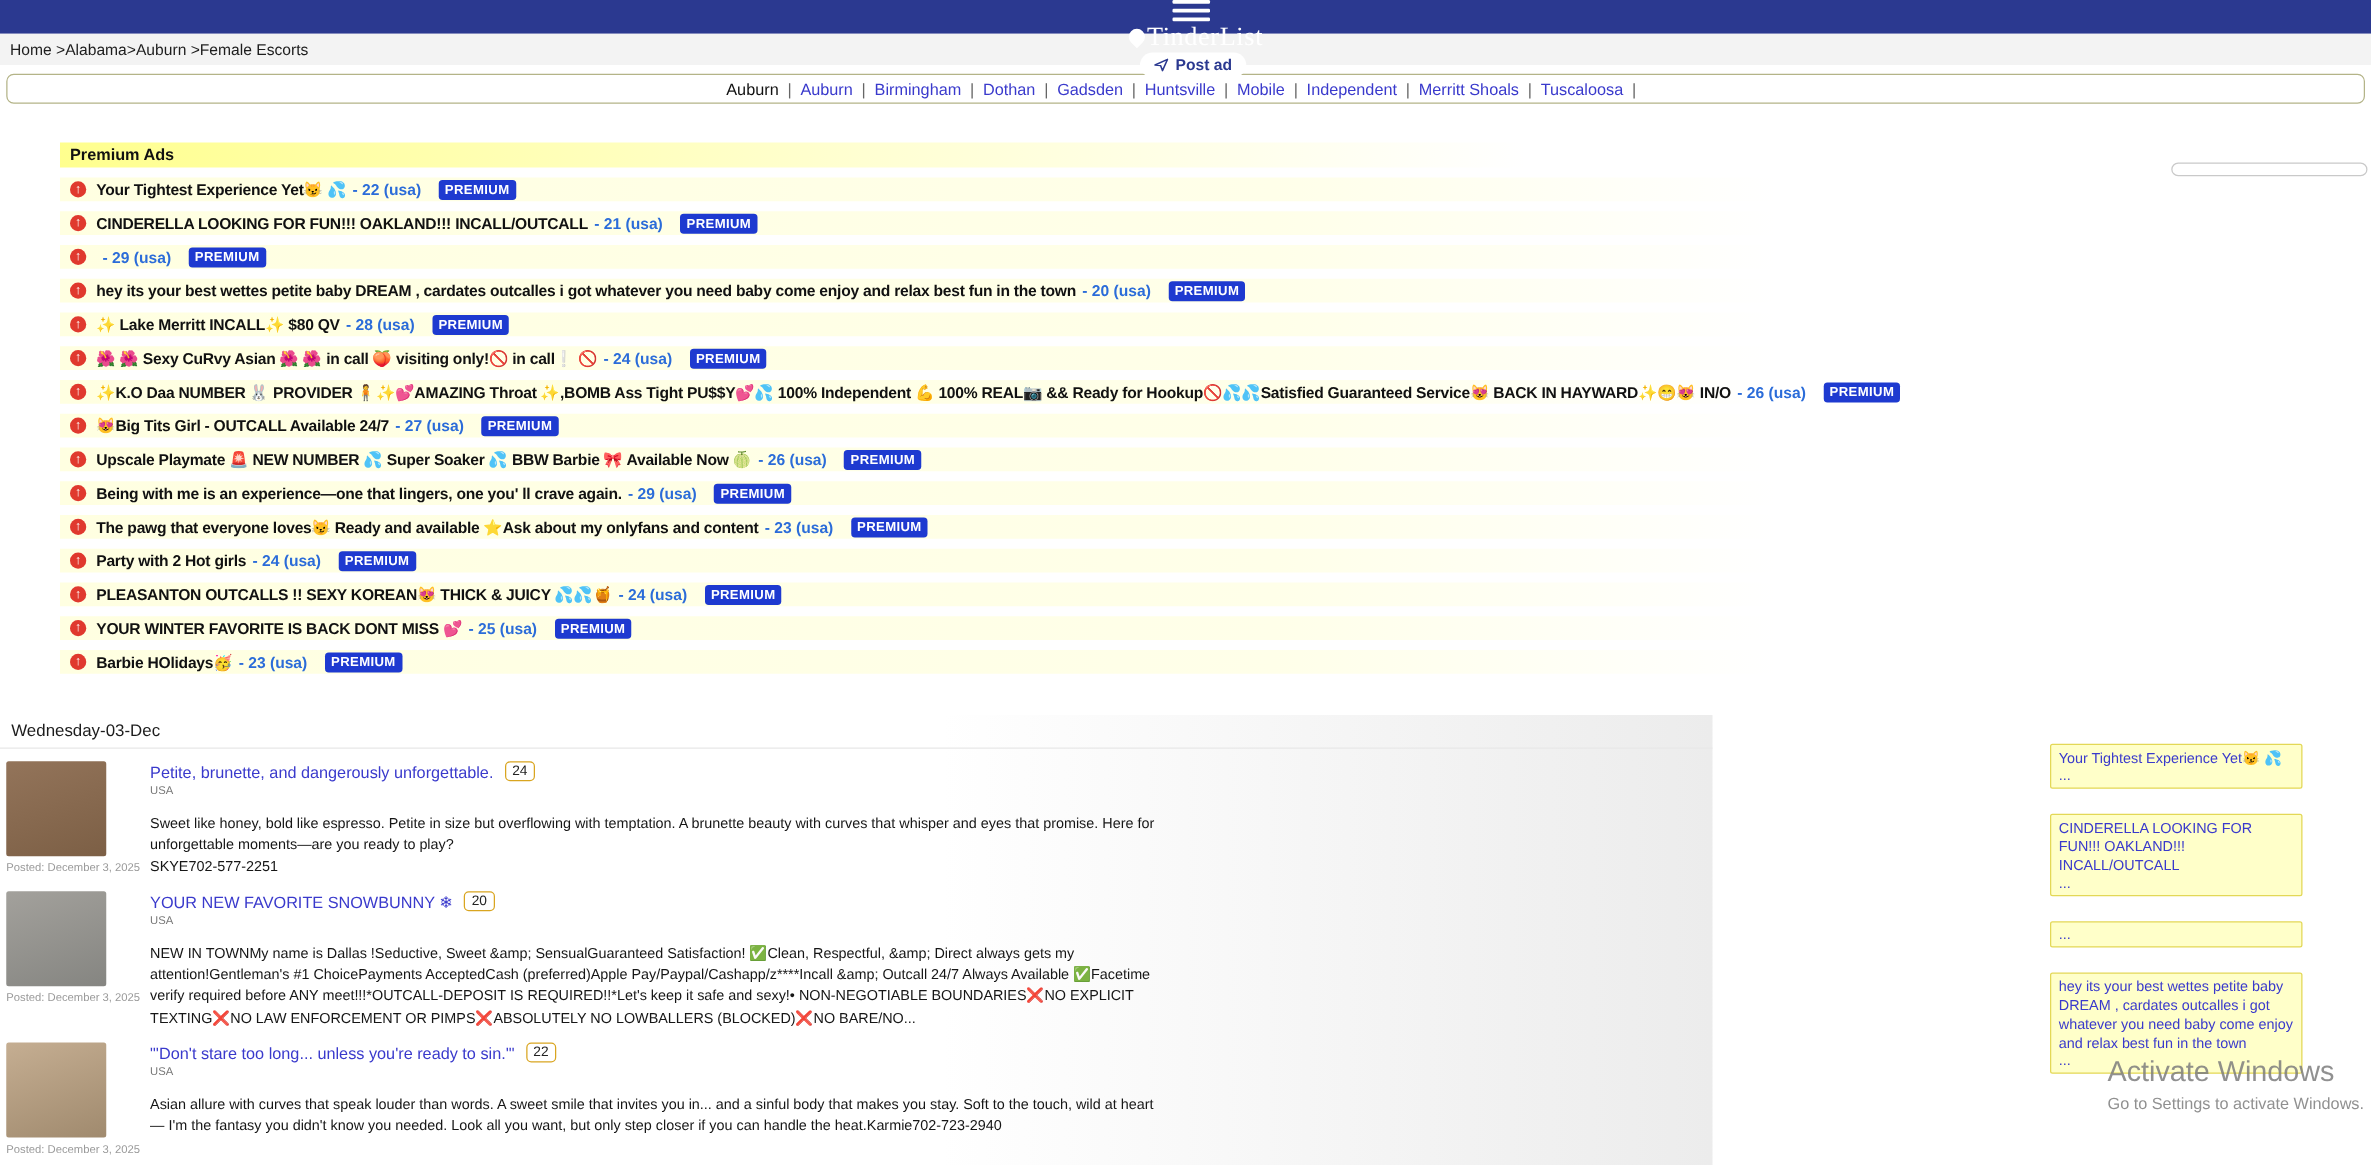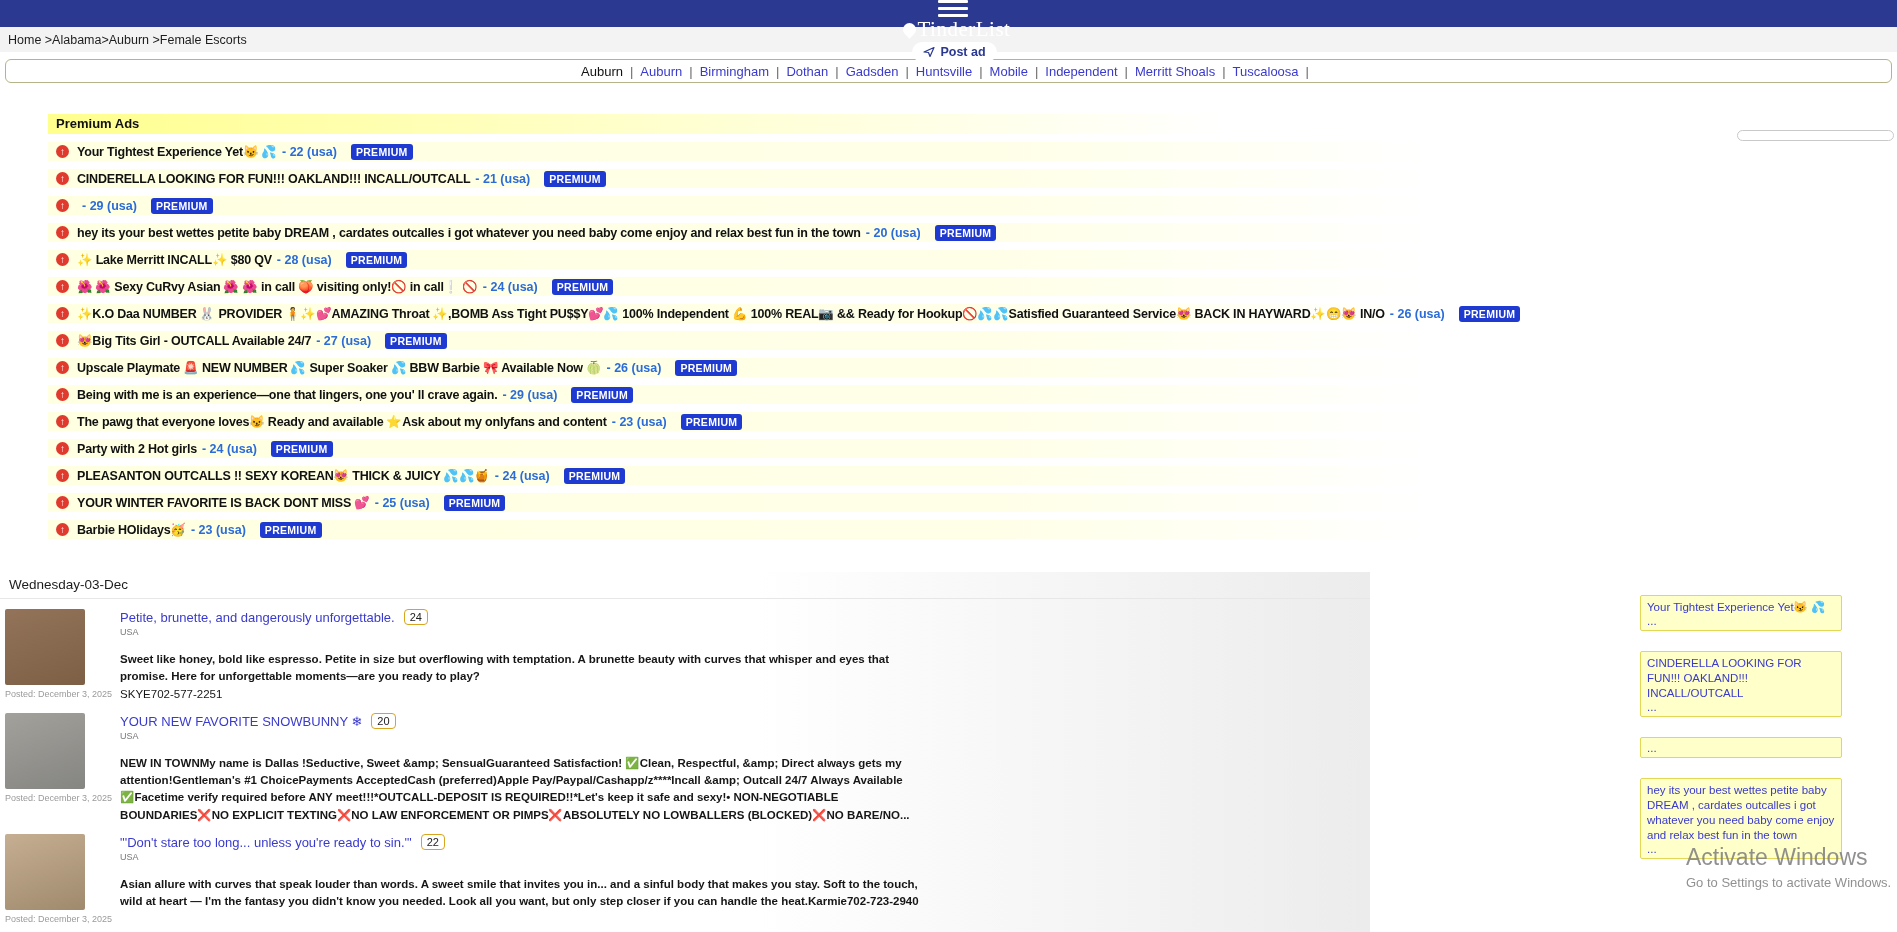--- a/index.html
+++ b/index.html
@@ -53,21 +53,21 @@
   .t1 { background:linear-gradient(160deg,#93745a,#7c5f45); }
   .t2 { background:linear-gradient(160deg,#a3a19c,#858581); }
   .t3 { background:linear-gradient(160deg,#c5ae92,#a08a6e); }
   .posted { font-size:9px; color:#9a9a9a; margin-top:4px; white-space:nowrap; }
   .lbody { margin-left:8px; max-width:815px; }
   .trow { display:flex; align-items:flex-end; }
   .ltitle { color:#3a3acc; font-size:13px; }
   .age { border:1px solid #d9a520; border-radius:4px; background:#fff; color:#222;
          font-size:11px; padding:1px 5px; margin-left:9px; }
   .country { font-size:9px; color:#777; margin-top:2px; }
-  .desc { font-size:11.5px; color:#161616; line-height:1.5; margin-top:14px;font-weight:bold; }
+  .desc { font-size:11.5px; color:#161616; line-height:1.5; margin-top:14px; }
   .desc2 { font-size:11.5px; color:#161616; line-height:1.5; }
 
   
   .sidebar { position:absolute; left:1640px; top:595px; width:202px; }
   .sbox { background:#ffffc9; border:1px solid #e3d856; border-radius:2px;
           padding:4px 6px 3px; margin-bottom:20px; cursor:pointer; }
   .sbox .st { color:#3a3acc; font-size:11.5px; line-height:1.3; }
   .sbox .sm { color:#3a3acc; font-size:11.5px; }
 
   

